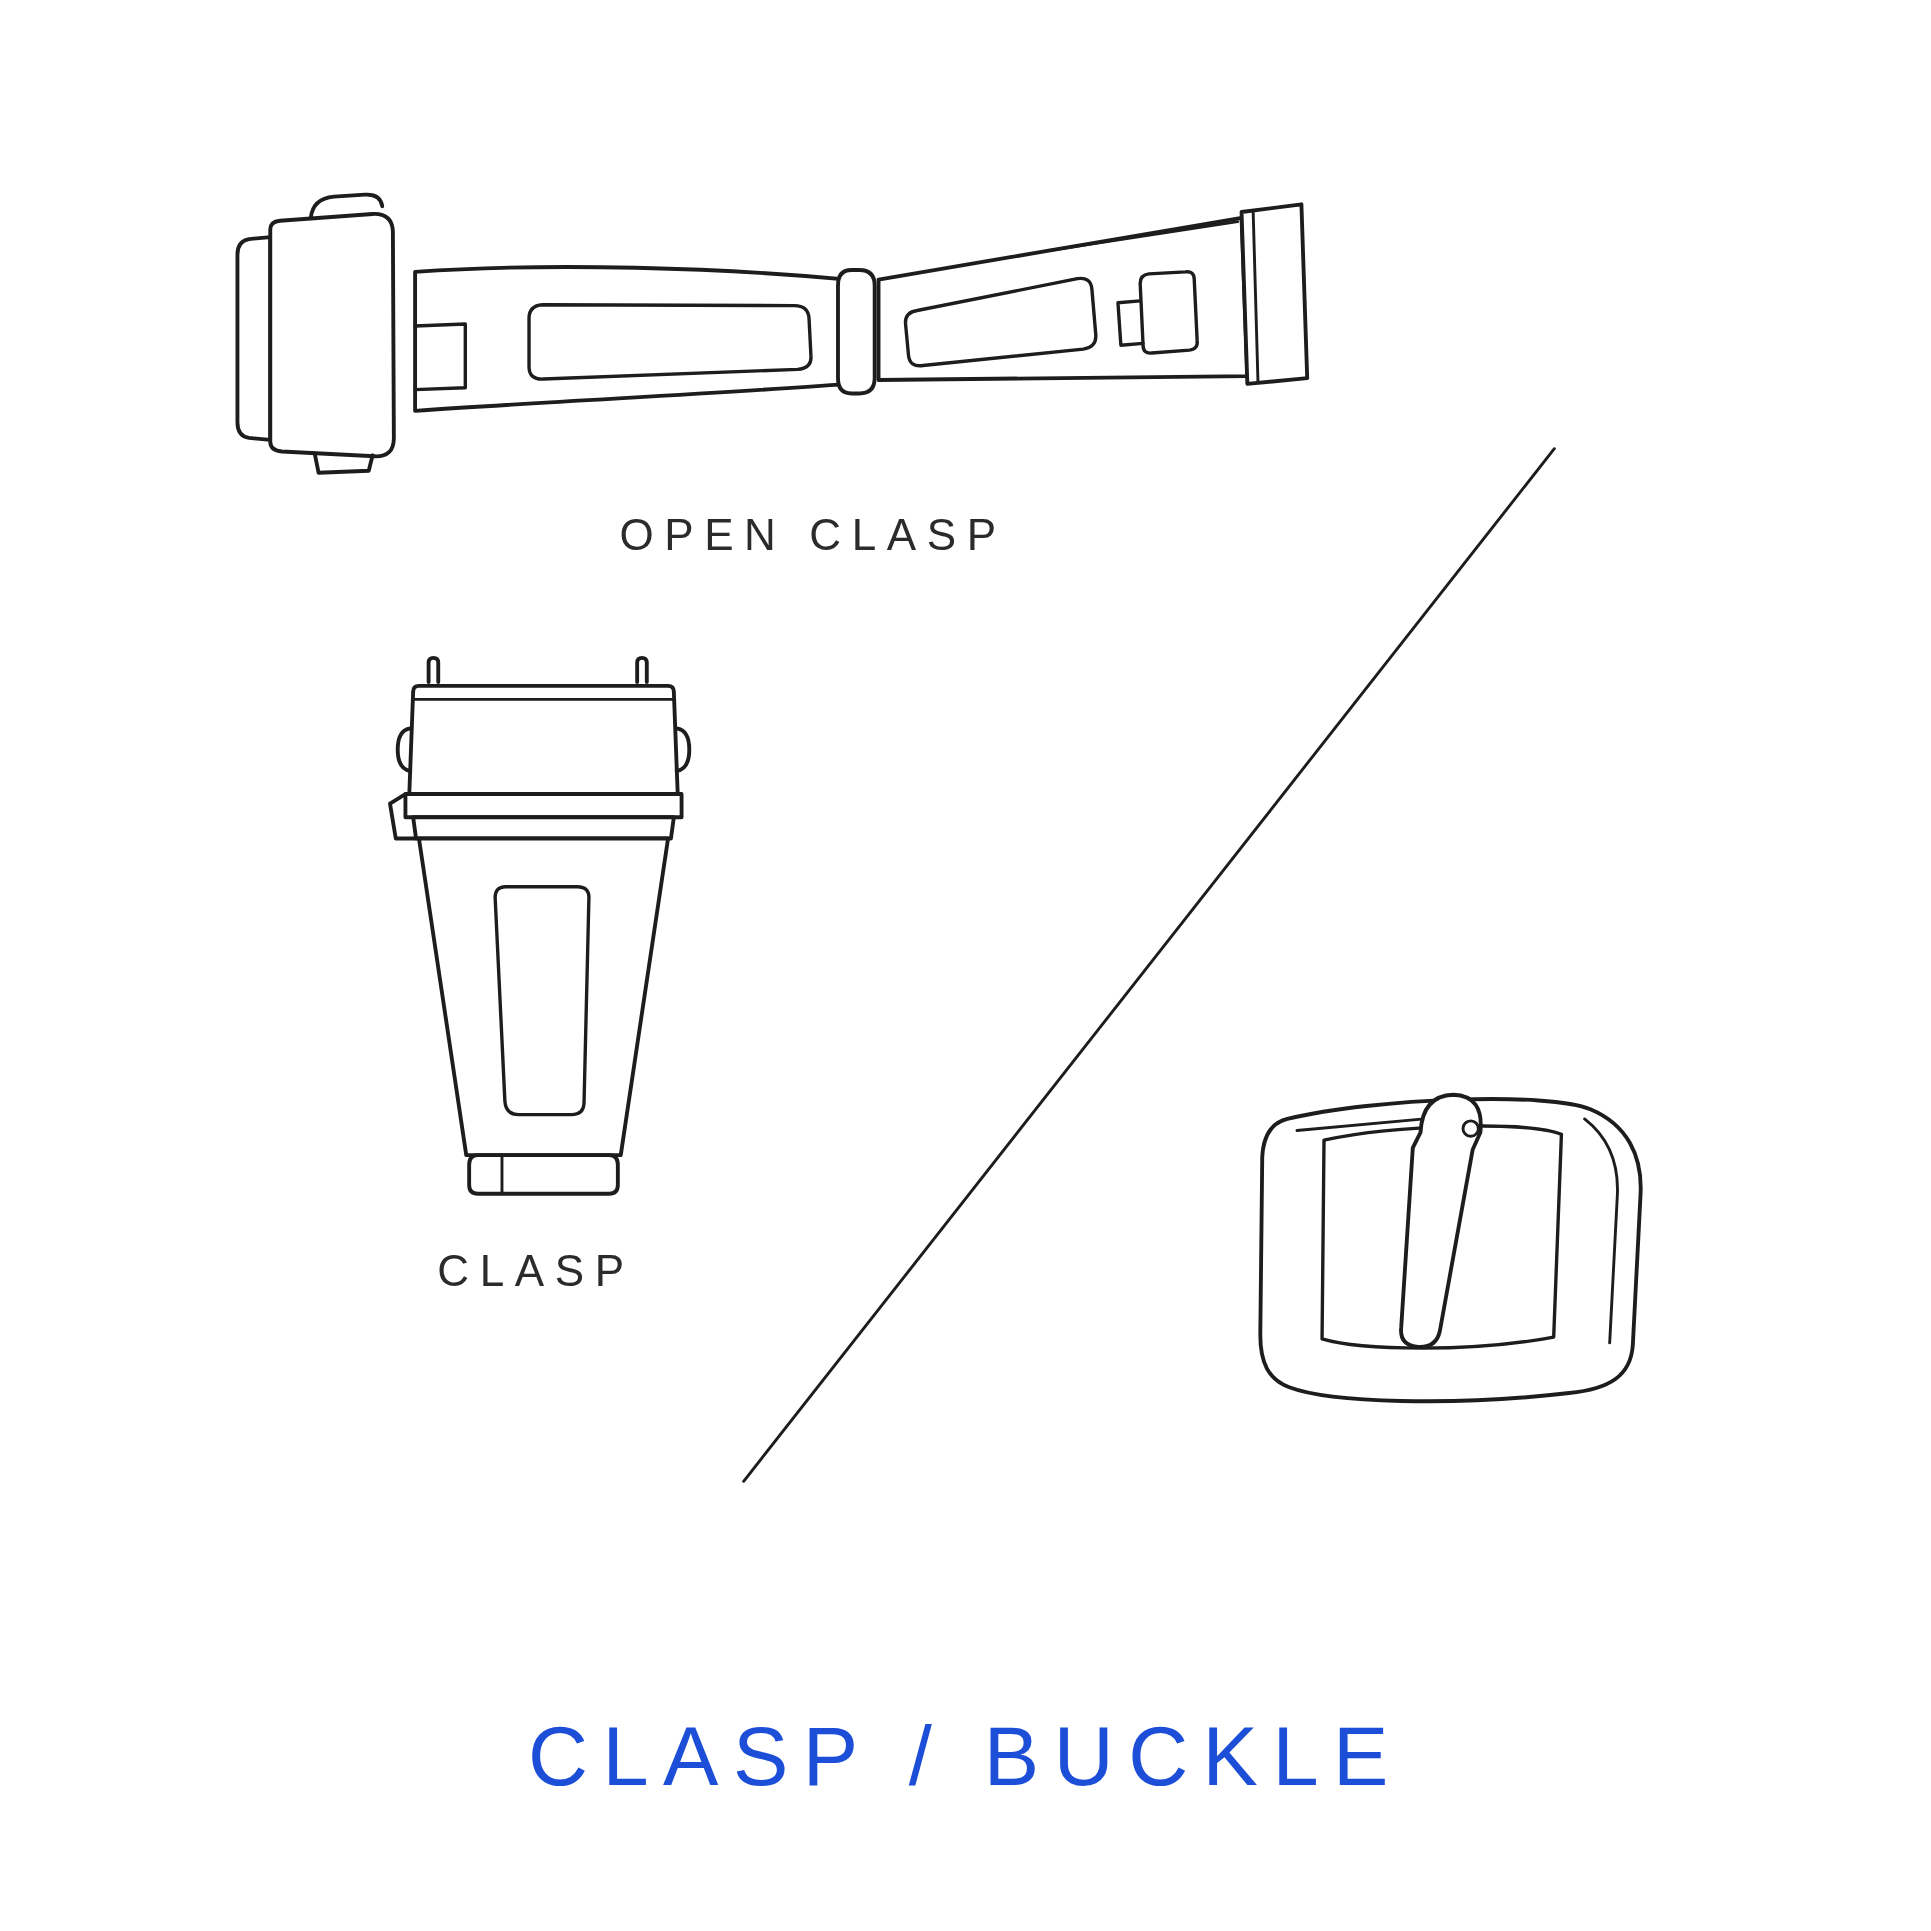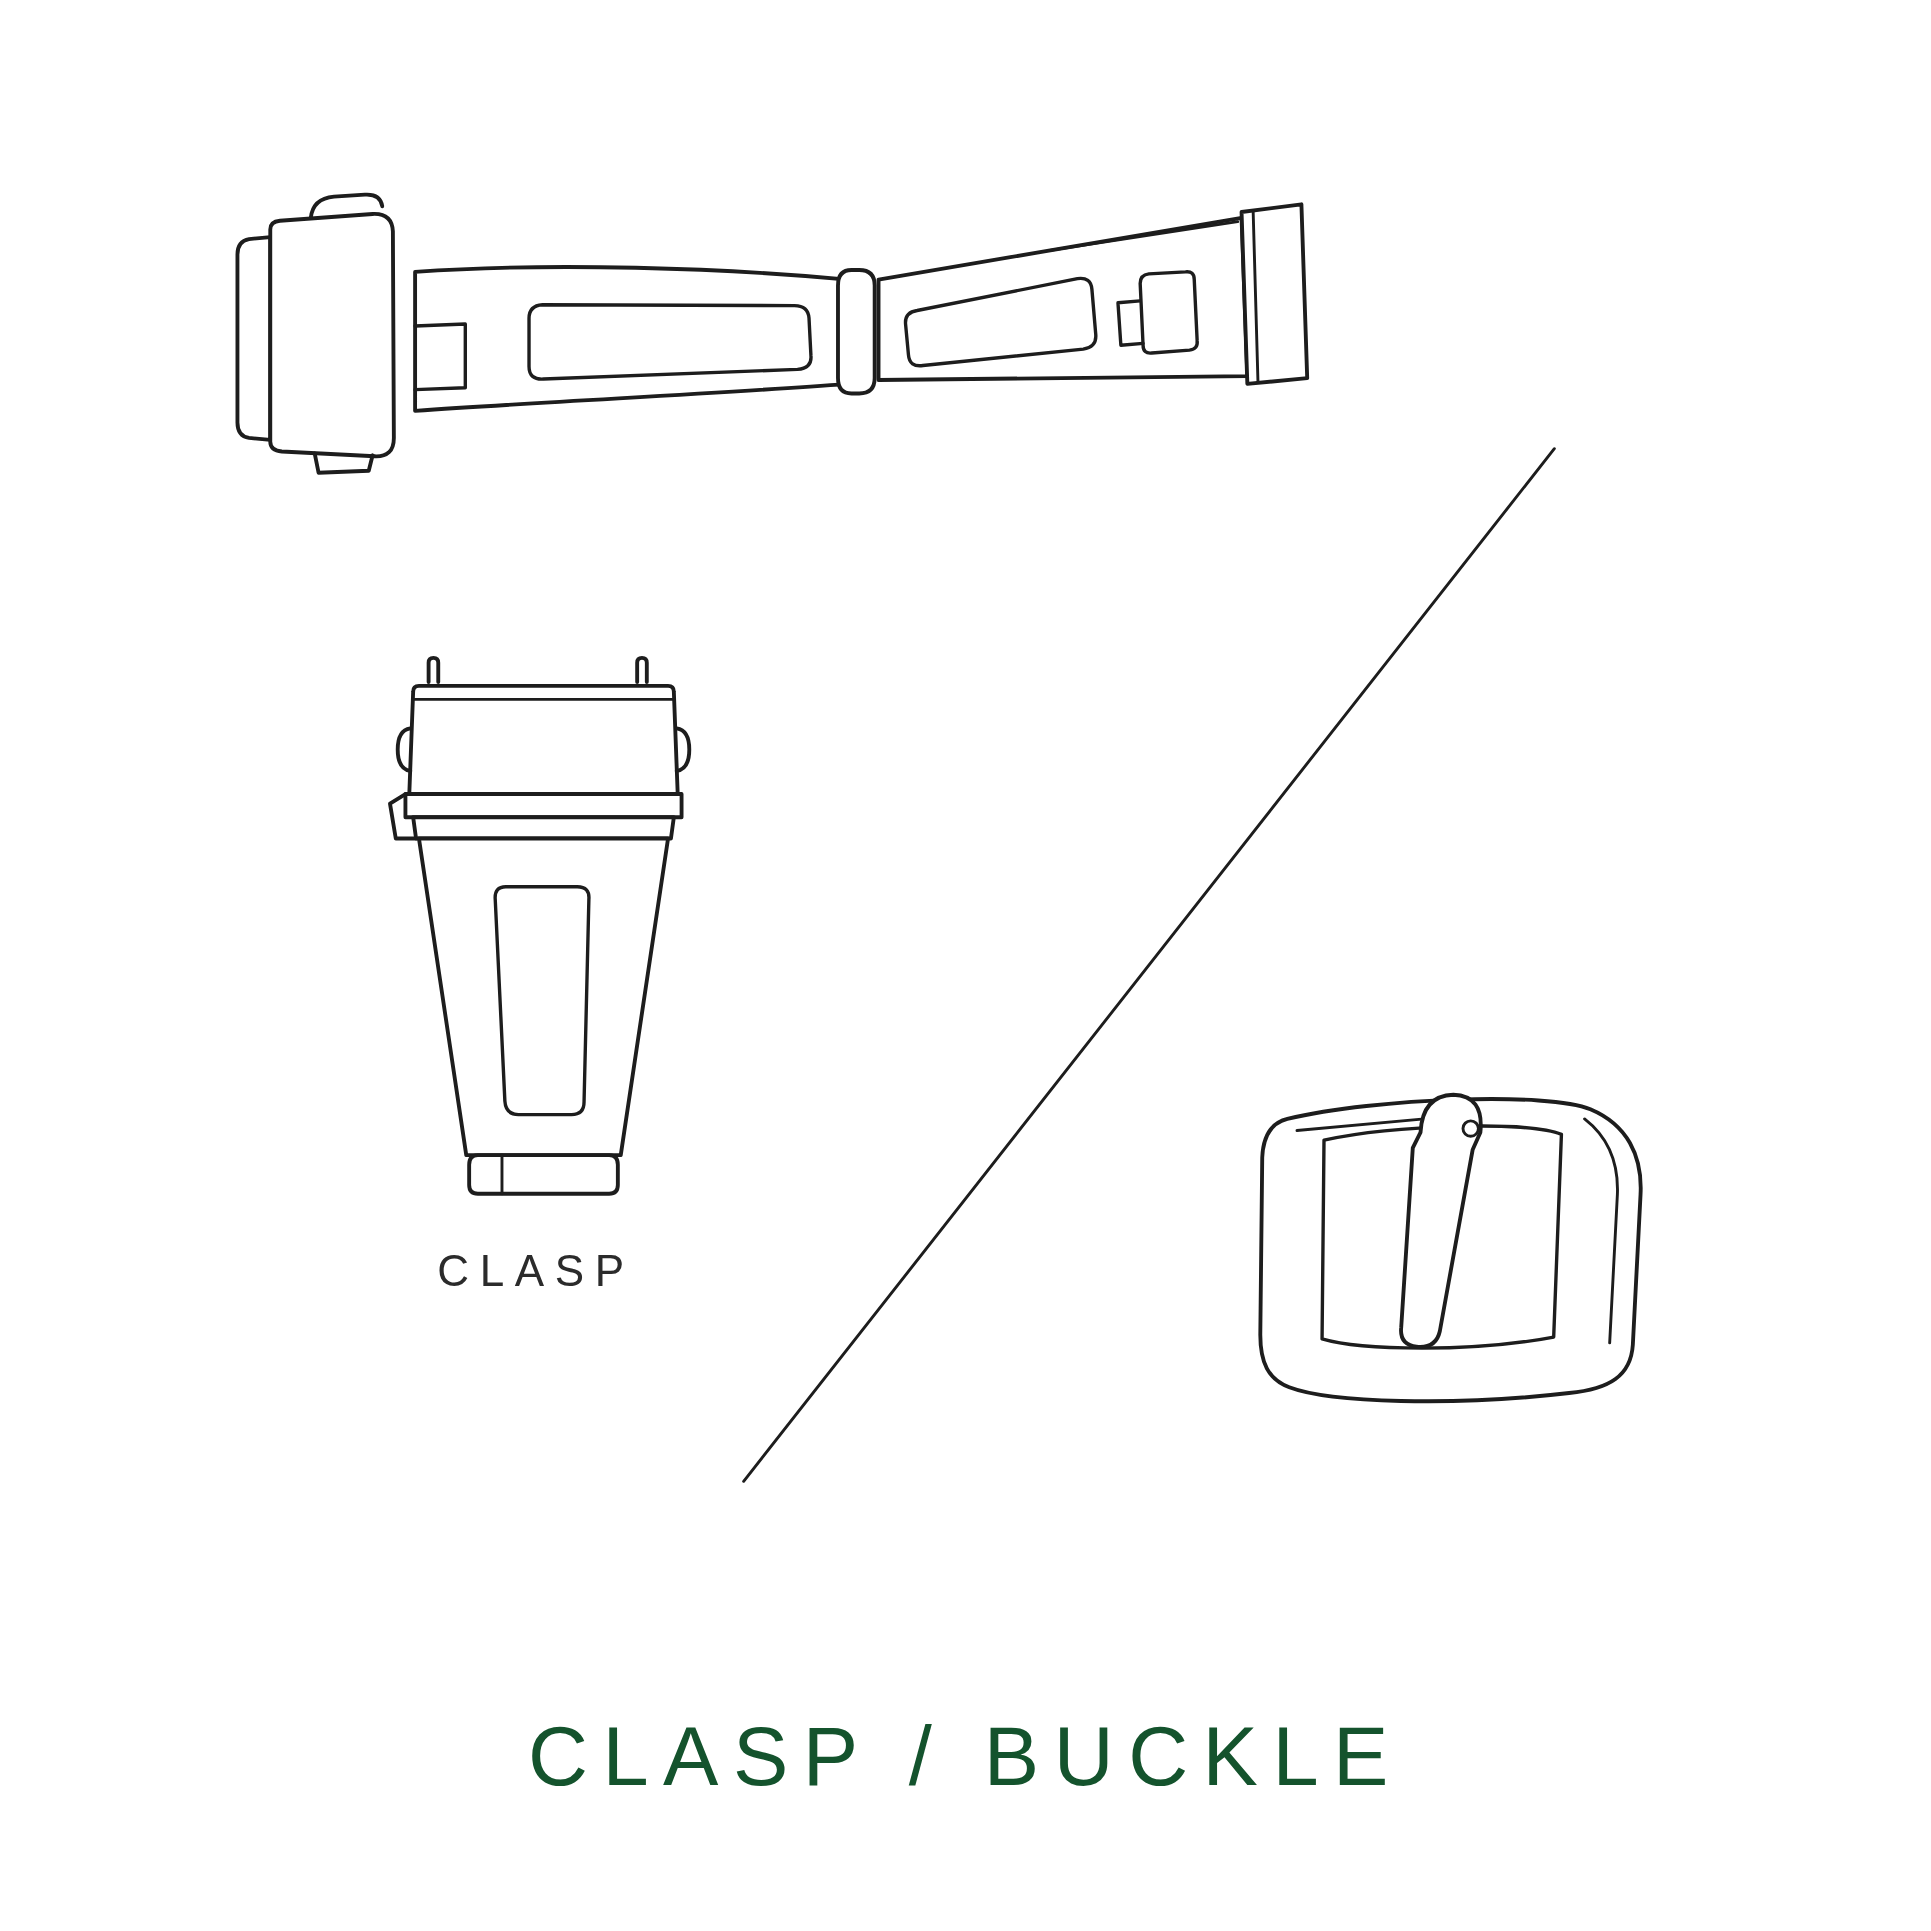--- a/index.html
+++ b/index.html
@@ -16,21 +16,21 @@
   }
   .abs{position:absolute;}
   .label{
     color:#2b2b2b;
     font-size:44px;
     letter-spacing:10.6px;
     text-align:center;
     white-space:nowrap;
   }
   .big-title{
-    color:#14532d;
+    color:#1d4ed8;
     font-size:83px;
     letter-spacing:14.5px;
     text-align:center;
     white-space:nowrap;
     font-weight:400;
   }
   svg{display:block;}
 </style>
 </head>
 <body>
@@ -54,20 +54,21 @@
       <path fill="#ffffff" d="M680,104 L1056,40 L1062,204 L680,208 Z"></path>
       <path stroke-width="3" d="M856,74 L1052,44"></path>
       <path fill="#ffffff" d="M1056,34 L1118,26 L1124,206 L1062,212 Z"></path>
       <path stroke-width="3" d="M1068,33 L1073,210"></path>
       <path stroke-width="3.5" d="M720,136 Q707,138 708,150 L711,182 Q712,195 726,193 L892,176 Q906,174 905,161 L901,114 Q900,101 886,103 Z"></path>
       <path stroke-width="3.5" d="M960,98 Q951,99 951,108 L954,172 Q954,181 963,180 L1002,177 Q1011,176 1010,167 L1007,104 Q1007,95 998,96 Z"></path>
       <path stroke-width="3.5" d="M951,126 L928,128 L931,172 L954,170"></path>
     </svg>
   </div>
 
+  <div class="abs label" style="left:427px;top:510px;width:772px;">OPEN CLASP</div>
 
   <div class="abs" style="left:384px;top:655px;width:319px;height:560px;">
     <svg width="319" height="560" viewBox="0 0 330 580" fill="none" stroke="#1d1d1d" stroke-width="4" stroke-linecap="round" stroke-linejoin="round">
 
       <path d="M46,28 L46,8 Q46,3 51,3 Q56,3 56,8 L56,28"></path>
       <path d="M262,28 L262,8 Q262,3 267,3 Q272,3 272,8 L272,28"></path>
 
       <path fill="#ffffff" d="M36,32 Q30,32 30,38 L26,144 L304,144 L300,38 Q300,32 294,32 Z"></path>
       <path stroke-width="3" d="M30,46 L300,46"></path>
 

